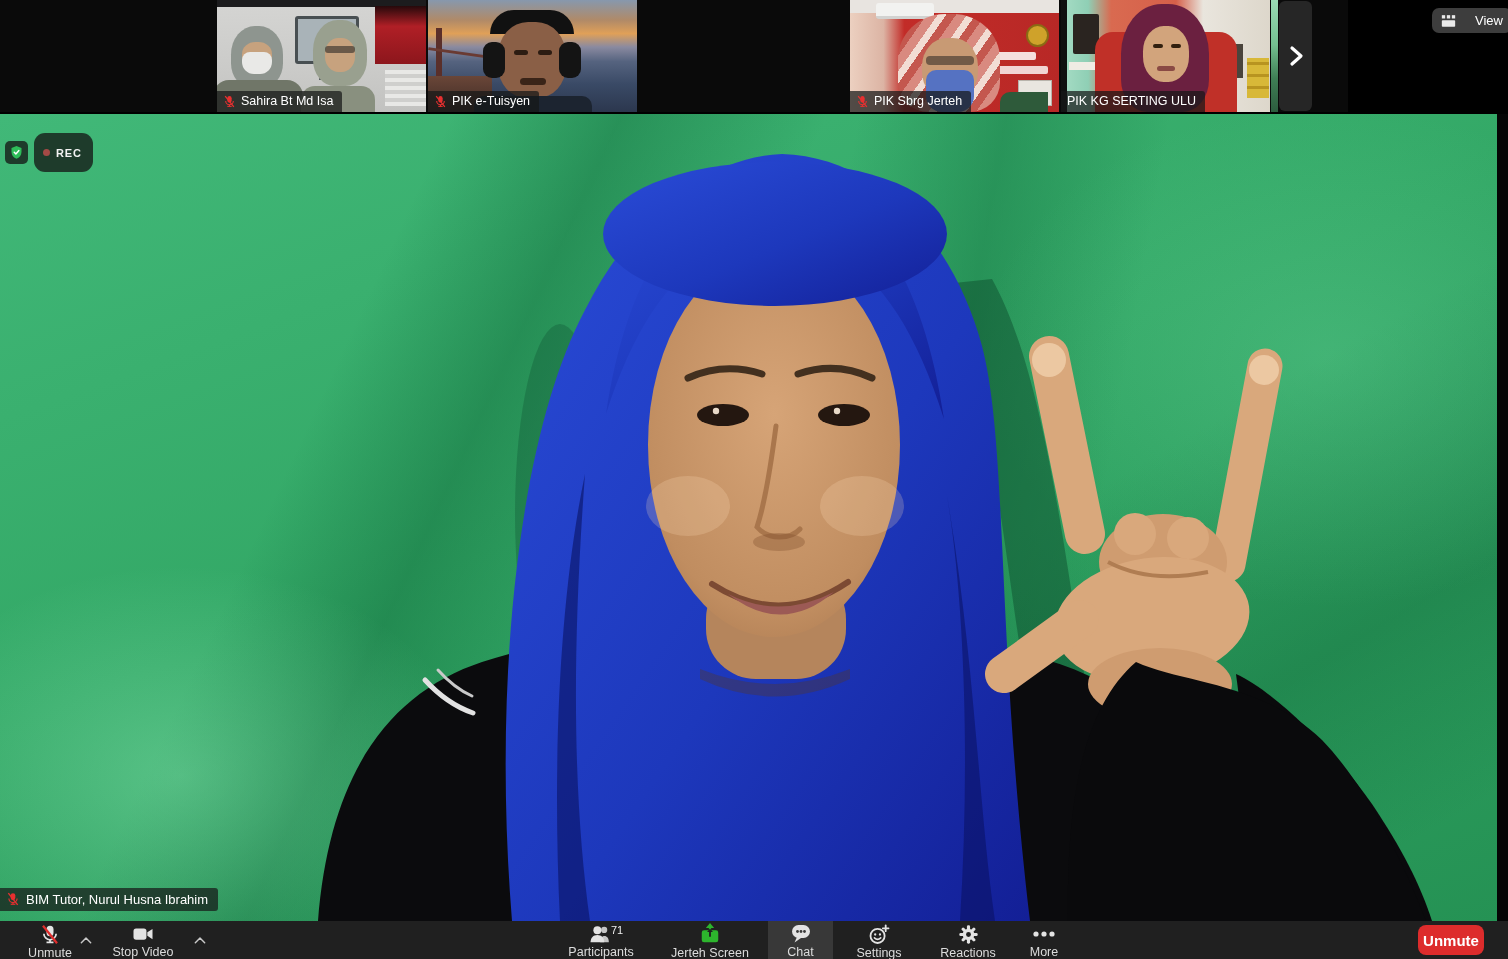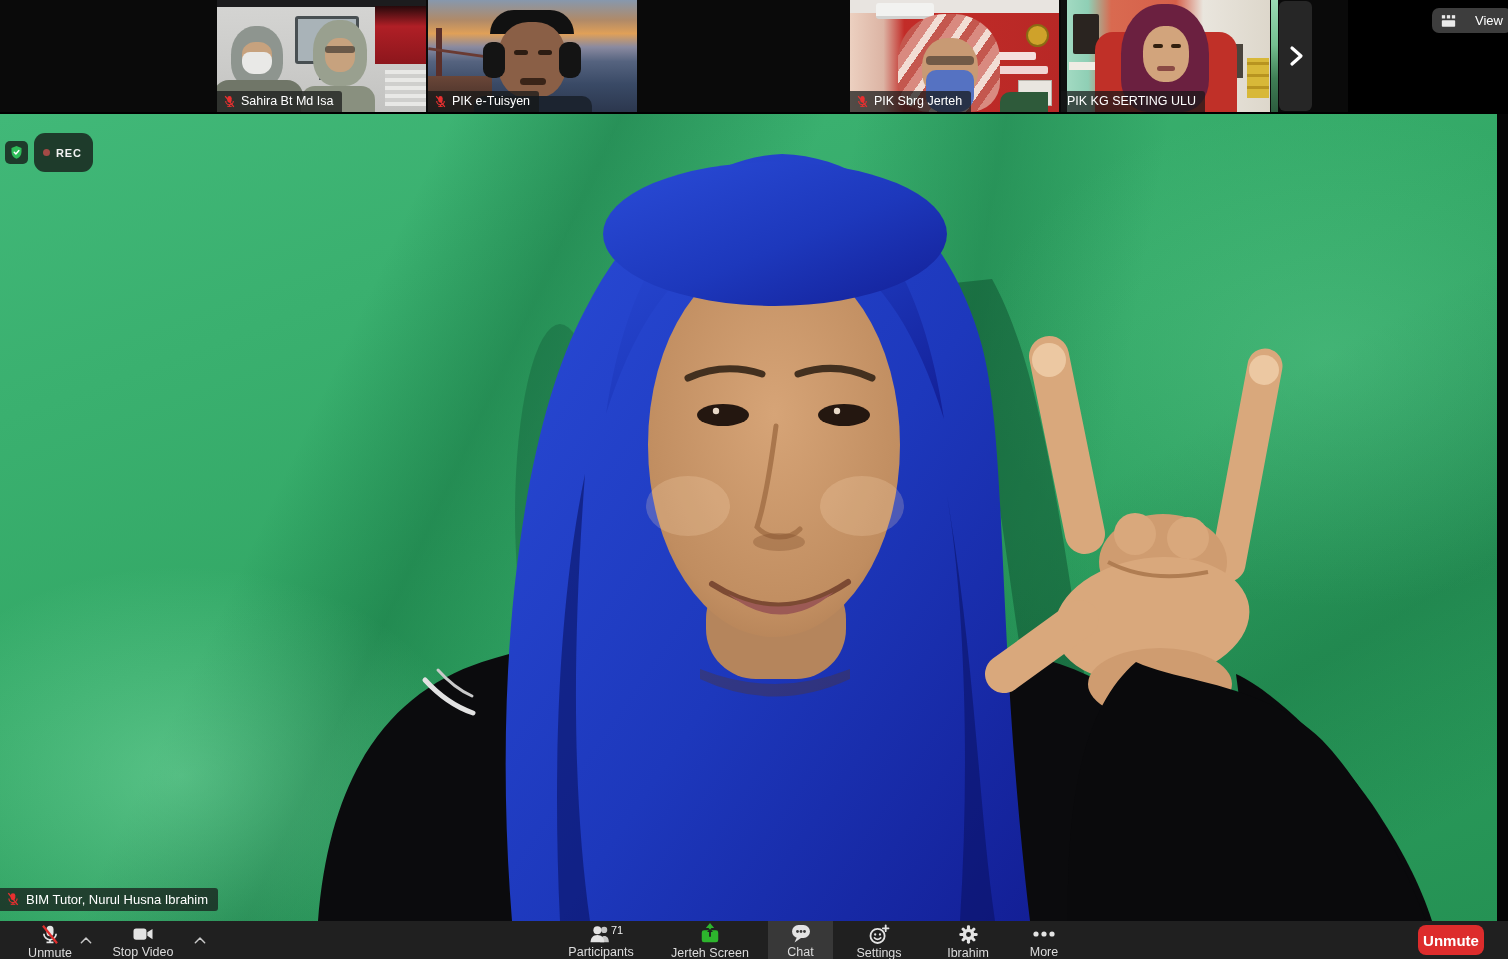--- a/index.html
+++ b/index.html
@@ -377,21 +377,21 @@
           <g fill="#e3e3e3">
             <rect x="10.2" y="1.5" width="3.6" height="21" rx="1.6"></rect>
             <rect x="10.2" y="1.5" width="3.6" height="21" rx="1.6" transform="rotate(45 12 12)"></rect>
             <rect x="10.2" y="1.5" width="3.6" height="21" rx="1.6" transform="rotate(90 12 12)"></rect>
             <rect x="10.2" y="1.5" width="3.6" height="21" rx="1.6" transform="rotate(135 12 12)"></rect>
             <circle cx="12" cy="12" r="6.6"></circle>
           </g>
           <circle cx="12" cy="12" r="2.8" fill="#202020"></circle>
         </svg>
       </div>
-      <span class="lbl">Ibrahim</span>
+      <span class="lbl">Reactions</span>
     </div>
 
     <div class="tb-btn" style="left:1004px;width:80px">
       <div class="icon-wrap">
         <svg width="24" height="20" viewBox="0 0 24 20">
           <circle cx="4" cy="10" r="2.6" fill="#e3e3e3"></circle>
           <circle cx="12" cy="10" r="2.6" fill="#e3e3e3"></circle>
           <circle cx="20" cy="10" r="2.6" fill="#e3e3e3"></circle>
         </svg>
       </div>

